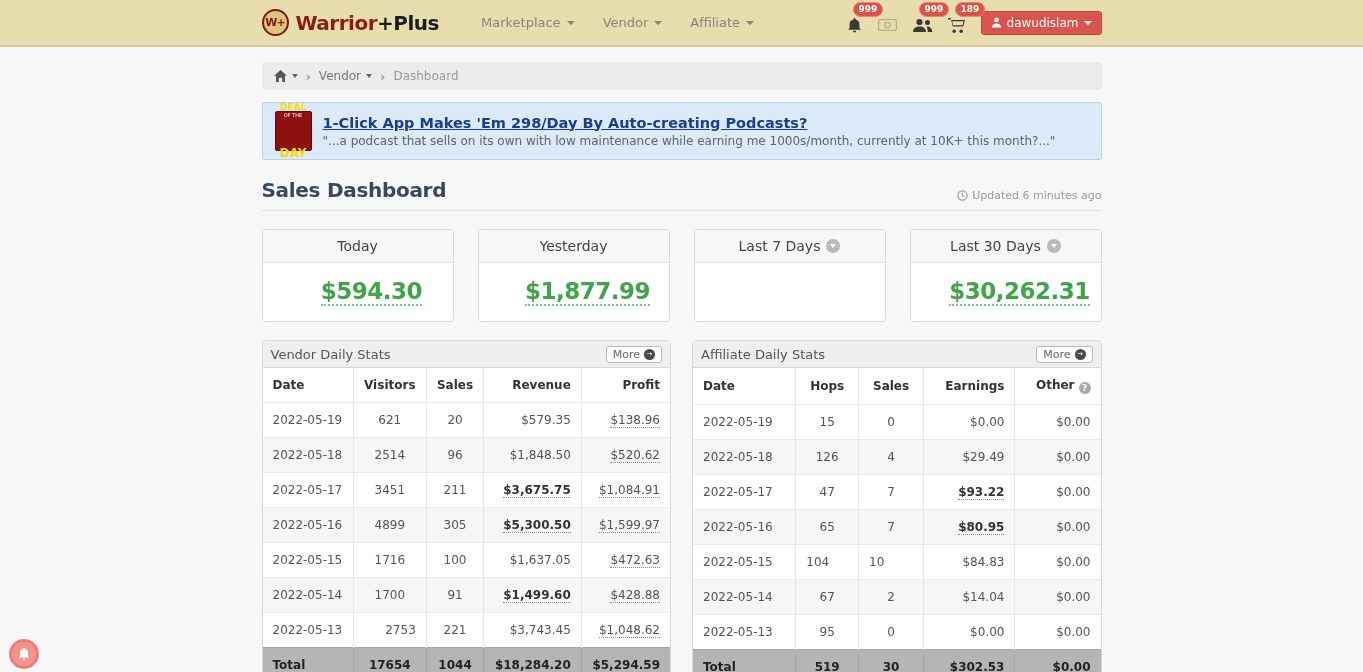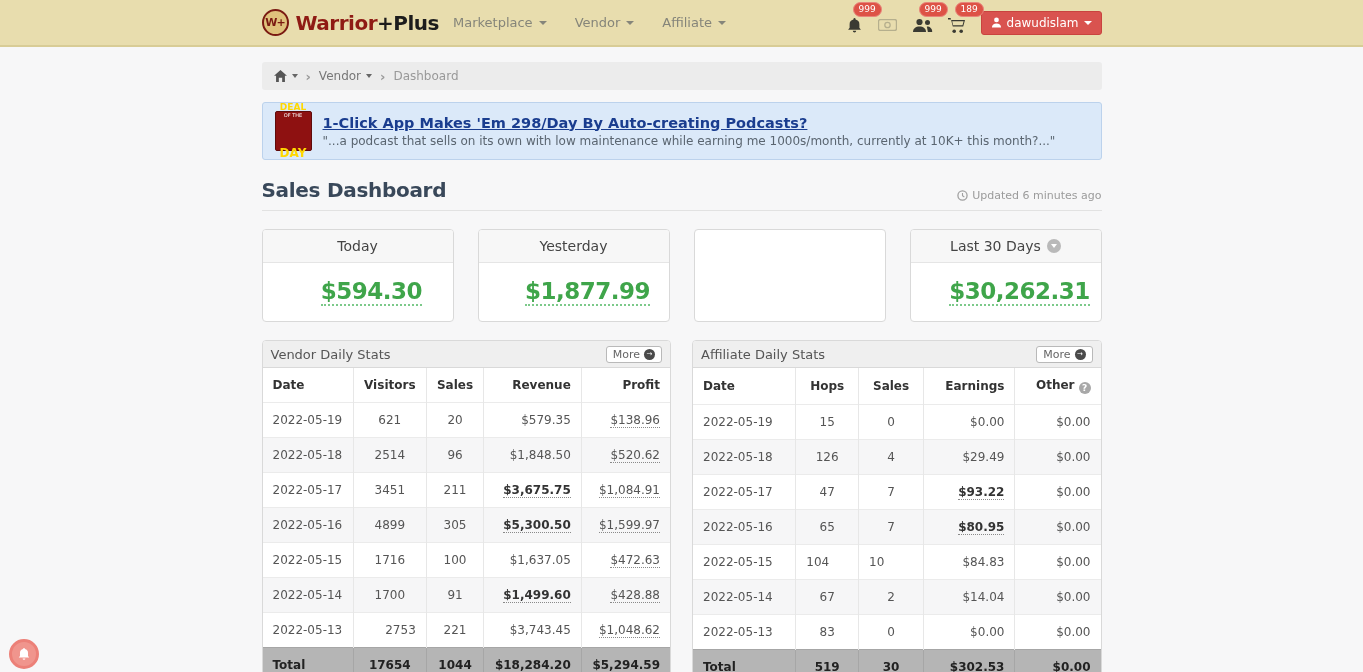--- a/index.html
+++ b/index.html
@@ -15,28 +15,28 @@
   .navbar .container { display:flex; align-items:center; height:100%; }
   .brand { display:flex; align-items:center; gap:7px; cursor:pointer; }
   .logo-circle {
     width:27px; height:27px; border-radius:50%; background:#dfc27c;
     border:2px solid #7a1a12; display:flex; align-items:center; justify-content:center;
     font-weight:bold; font-size:11px; color:#7a1a12; letter-spacing:-1px;
   }
   .brand-name { font-size:20px; font-weight:bold; letter-spacing:-0.5px; }
   .brand-name .red { color:#8f1b14; }
   .brand-name .dark { color:#1c1c1c; }
-  .nav-menu { display:flex; align-items:center; gap:28px; margin-left:14px; }
+  .nav-menu { display:flex; align-items:center; gap:28px; margin-left:42px; }
   .nav-item { color:#85857a; font-size:13px; display:flex; align-items:center; gap:6px; cursor:pointer; }
   .caret { width:0; height:0; border-left:4px solid transparent; border-right:4px solid transparent; border-top:4px solid #85857a; display:inline-block; }
   .nav-right { margin-left:auto; display:flex; align-items:center; gap:15px; }
   .icon-wrap { position:relative; cursor:pointer; padding-top:8px; }
   .nav-badge {
     position:absolute; top:-7px; left:7px; background:#dd5246; color:#fff;
-    font-size:9px; font-weight:normal; padding:1px 5px; border-radius:9px;
+    font-size:9px; font-weight:bold; padding:1px 5px; border-radius:9px;
     border:1px solid #e9847b; line-height:11px;
   }
   .money-faded { opacity:0.4; }
   .user-button {
     background:#d9534f; border:1px solid #c9433f; border-radius:3px; color:#fff;
     font-size:12px; padding:4px 9px; display:flex; align-items:center; gap:5px; cursor:pointer;
   }
   .user-button .caret { border-top-color:#fff; }
 
   
@@ -249,20 +249,26 @@
       <div class="card-body"><span class="card-value">$594.30</span></div>
     </div>
     <div class="card">
       <div class="card-head">
         <span>Yesterday</span>
 
       </div>
       <div class="card-body"><span class="card-value">$1,877.99</span></div>
     </div>
     <div class="card">
+      <div class="card-head">
+        <span>Last 7 Days</span>
+        <span class="dd-circle">
+            <span class="caret"></span>
+          </span>
+      </div>
     </div>
     <div class="card">
       <div class="card-head">
         <span>Last 30 Days</span>
         <span class="dd-circle">
             <span class="caret"></span>
           </span>
       </div>
       <div class="card-body"><span class="card-value">$30,262.31</span></div>
     </div>
@@ -405,21 +411,21 @@
             </tr>
             <tr>
               <td style="text-align: left;">2022-05-14</td>
               <td style="text-align: center;">67</td>
               <td style="text-align: center;">2</td>
               <td style="text-align: right;">$14.04</td>
               <td style="text-align: right;">$0.00</td>
             </tr>
             <tr>
               <td style="text-align: left;">2022-05-13</td>
-              <td style="text-align: center;">83</td>
+              <td style="text-align: center;">95</td>
               <td style="text-align: center;">0</td>
               <td style="text-align: right;">$0.00</td>
               <td style="text-align: right;">$0.00</td>
             </tr>
           </tbody>
           <tfoot>
             <tr>
               <td style="text-align: left;">Total</td>
               <td style="text-align: center;">519</td>
               <td style="text-align: center;">30</td>

